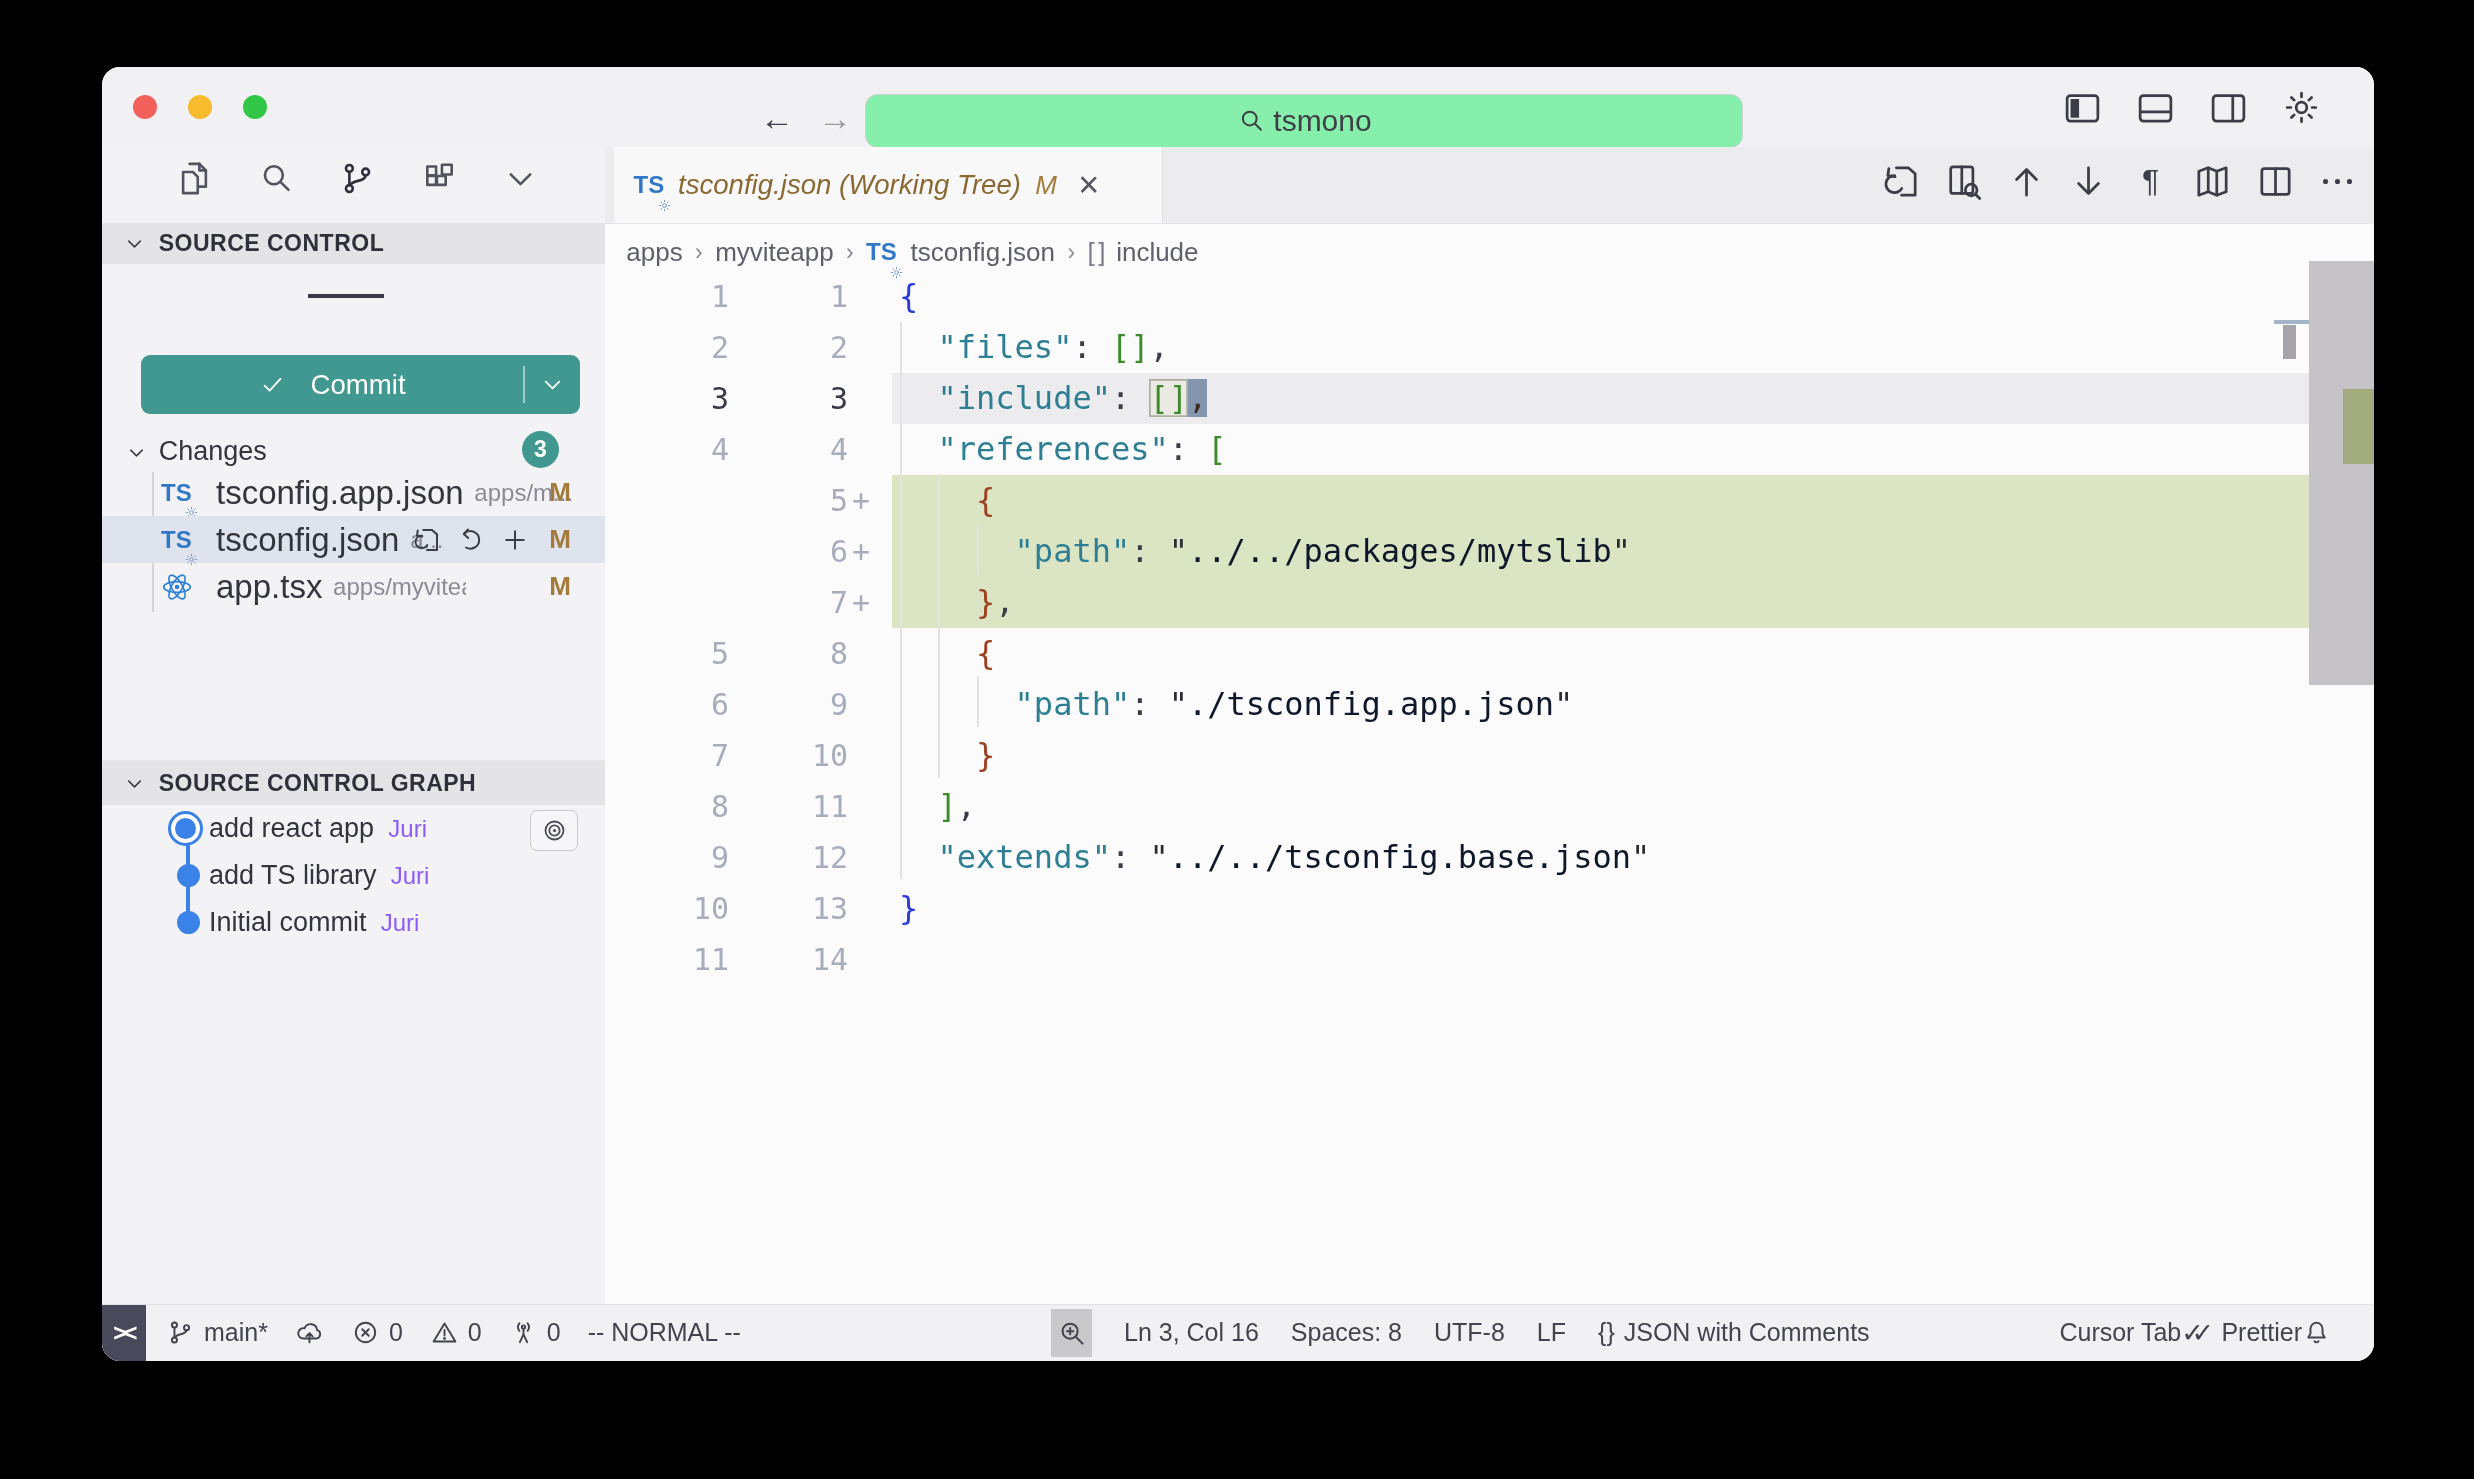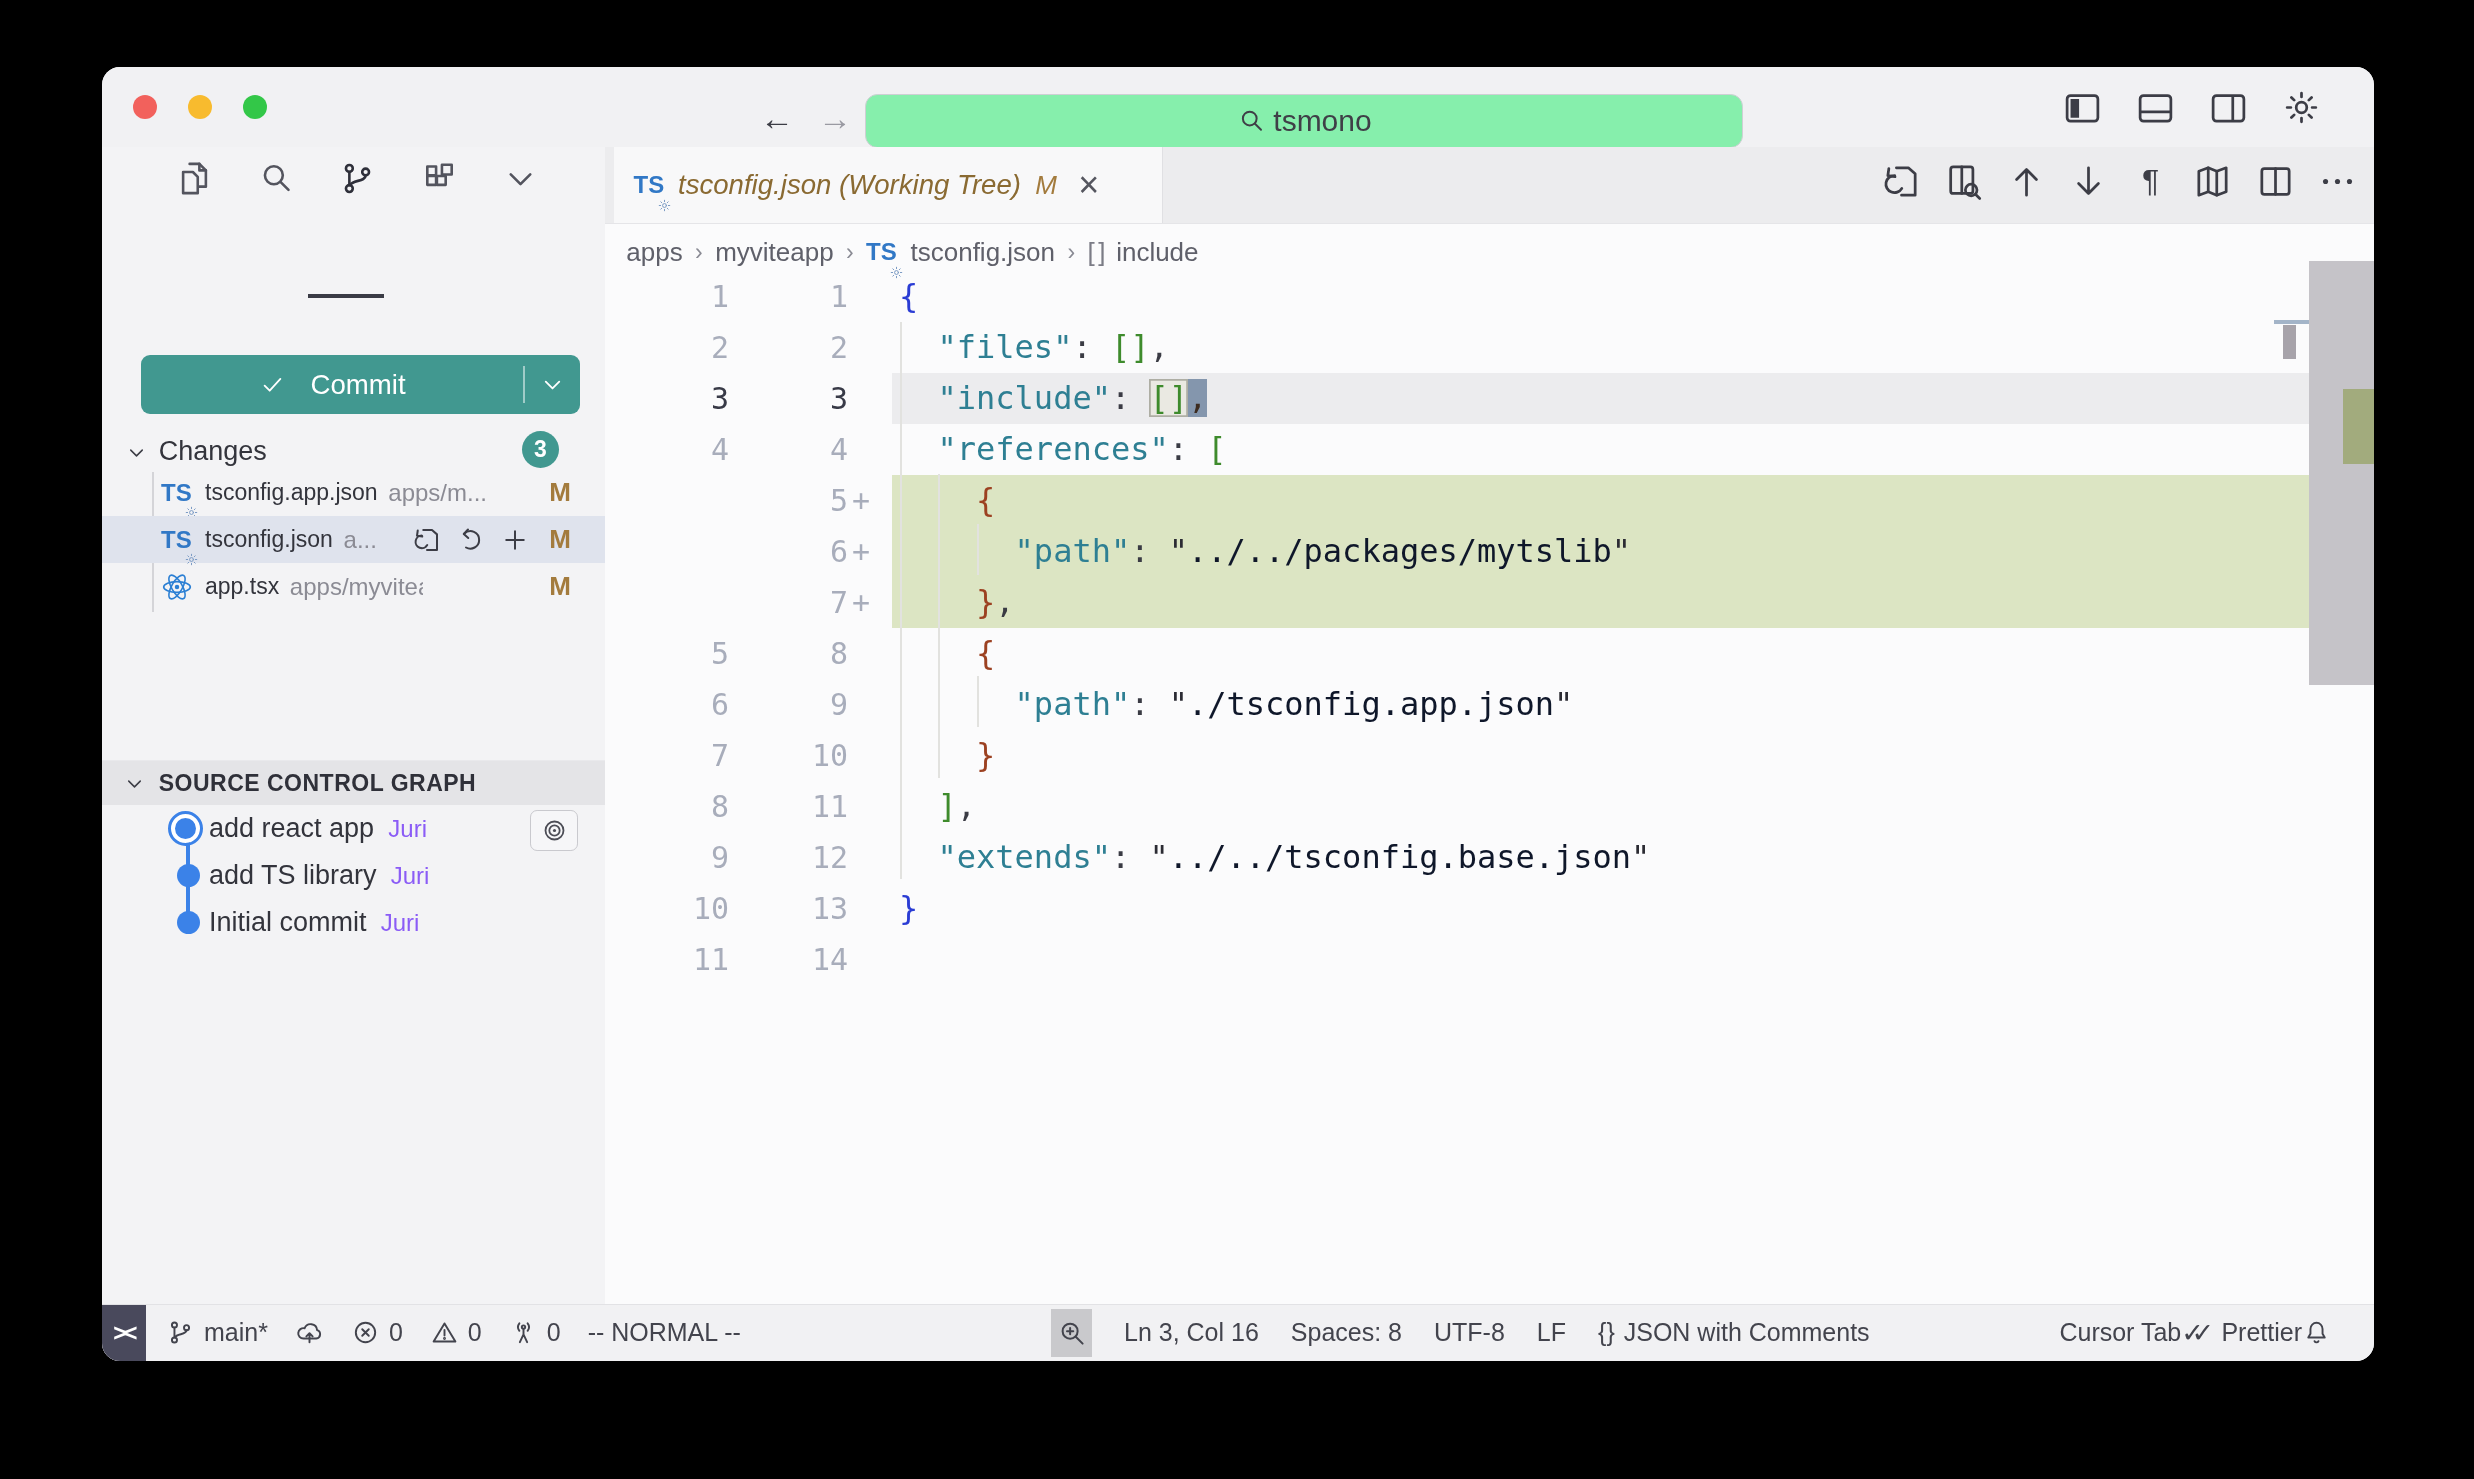--- a/index.html
+++ b/index.html
@@ -39,21 +39,21 @@
   .commitbtn .dd{width:55px;display:flex;align-items:center;justify-content:center;}
   .commitbtn .ic{width:27px;height:27px;color:#fff;}
   .changes-hdr{position:absolute;left:0;top:283px;width:503px;height:43px;display:flex;align-items:center;
     gap:10.7px;padding-left:23px;color:#33343c;font-size:27px;}
   .count-badge{position:absolute;right:46px;top:284px;width:37px;height:37px;border-radius:50%;background:#419890;
     color:#fff;font-size:23px;font-weight:bold;display:flex;align-items:center;justify-content:center;}
   .tree-guide{position:absolute;left:50px;top:325px;width:1.8px;height:140px;background:#d4d4d8;}
   .filelist{position:absolute;left:0;top:322px;width:503px;}
   .filerow{height:47px;display:flex;align-items:center;padding-left:59px;position:relative;}
   .filerow.selected{background:#dfe3ed;}
-  .filerow .fname{color:#33343c;font-size:23px;margin-left:12px;white-space:nowrap;}
+  .filerow .fname{color:#33343c;font-size:33px;margin-left:23px;white-space:nowrap;}
   .filerow .fpath{color:#8b8b94;font-size:24px;margin-left:10.7px;white-space:nowrap;overflow:hidden;max-width:133px;}
   .filerow .fbadge{position:absolute;right:34px;color:#a37b3d;font-size:26px;font-weight:bold;}
   .filerow .acts{position:absolute;right:75px;display:flex;gap:14.2px;}
   .filerow .acts .ic{width:30px;height:30px;color:#3c3d46;}
   .fic{width:32px;height:32px;flex:none;position:relative;}
   .ts-badge{font-weight:bold;font-size:24px;color:#3178c6;font-family:"Liberation Sans",sans-serif;line-height:32px;}
   .ts-badge .mini{position:absolute;right:-6.2px;bottom:-2.7px;width:15px;height:15px;color:#7d9cc5;}
   .commitlist{position:absolute;left:0;top:658px;width:503px;}
   .commitrow{height:47px;display:flex;align-items:center;position:relative;padding-left:107px;}
   .commitrow .msg{color:#33343c;font-size:27px;white-space:nowrap;}
@@ -181,20 +181,26 @@
             <rect x="10.4" y="10.5" width="5.4" height="5.4"></rect>
             <rect x="4.5" y="4.6" width="5.4" height="5.4"></rect>
             <rect x="13.5" y="3.5" width="6" height="6"></rect>
           </svg></span>
         <span class="ic"><svg viewBox="0 0 24 24" fill="none" stroke="currentColor" stroke-width="1.6" stroke-linecap="round" stroke-linejoin="round">
             <path d="M6 9.5l6 6 6-6"></path>
           </svg></span>
       </div>
     <div class="act-underline"></div>
 
+    <div class="band scm-band">
+      <span class="ic chev-sm"><svg viewBox="0 0 24 24" fill="none" stroke="currentColor" stroke-width="1.6" stroke-linecap="round" stroke-linejoin="round">
+            <path d="M6 9.5l6 6 6-6"></path>
+          </svg></span>
+      <span>SOURCE CONTROL</span>
+    </div>
 
 
     <div class="commitbtn">
       <span class="main">
         <span class="ic"><svg viewBox="0 0 24 24" fill="none" stroke="currentColor" stroke-width="1.6" stroke-linecap="round" stroke-linejoin="round">
               <path d="M5 13l4.5 4.5L19 7"></path>
             </svg></span>
         <span>Commit</span>
       </span>
       <span class="sep"></span>

